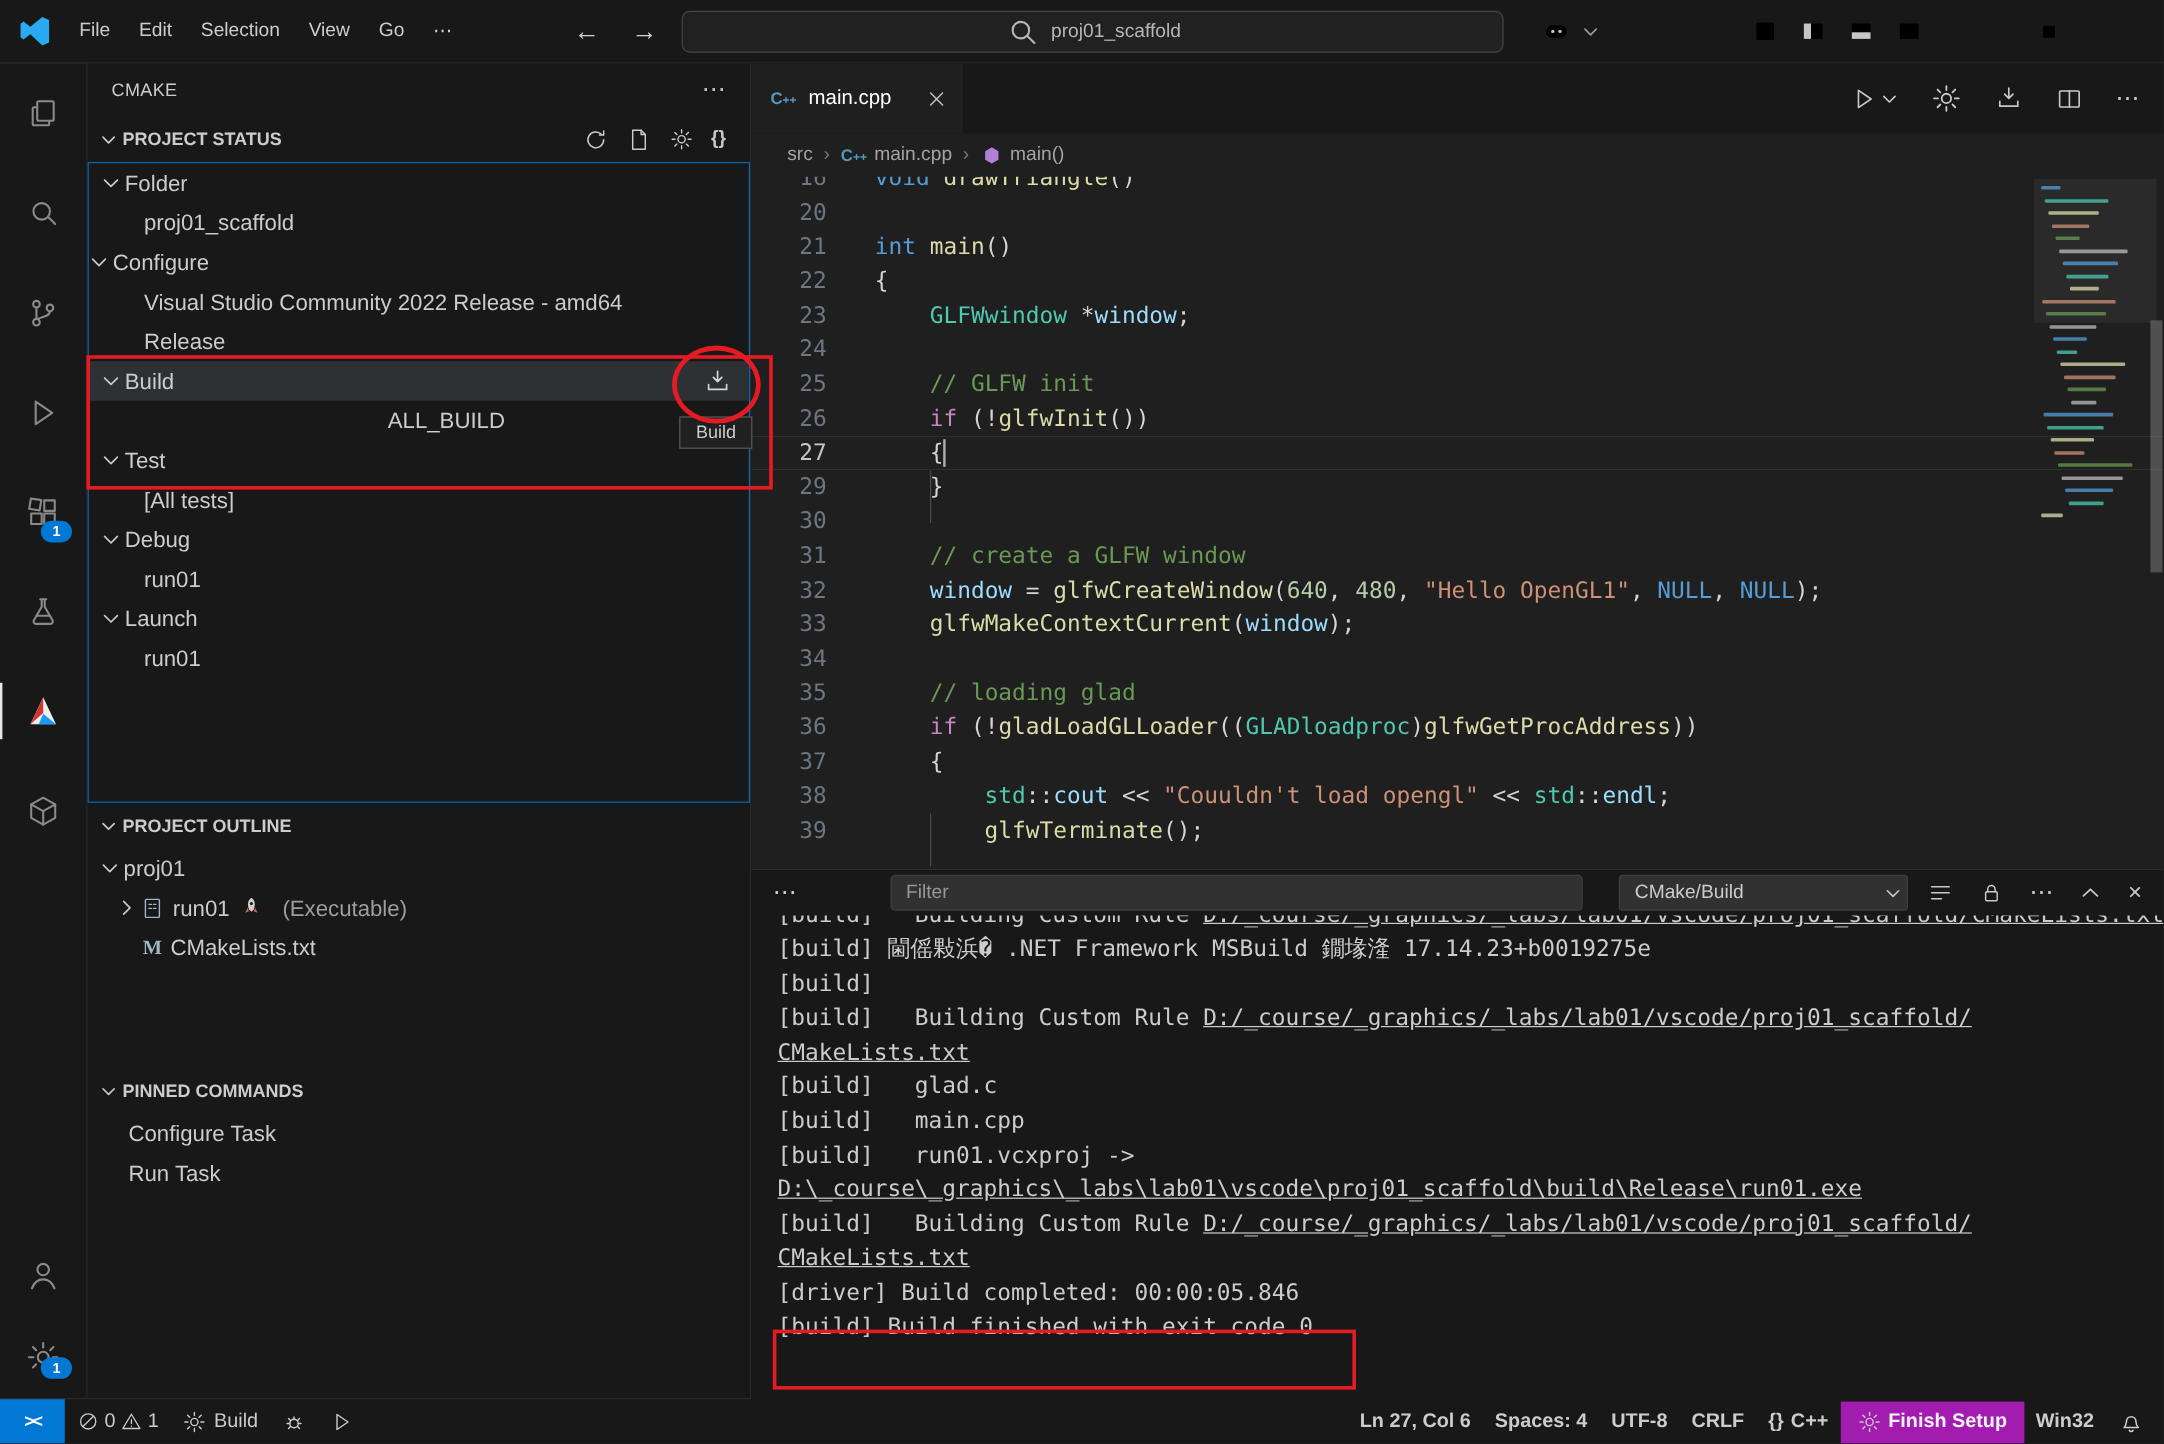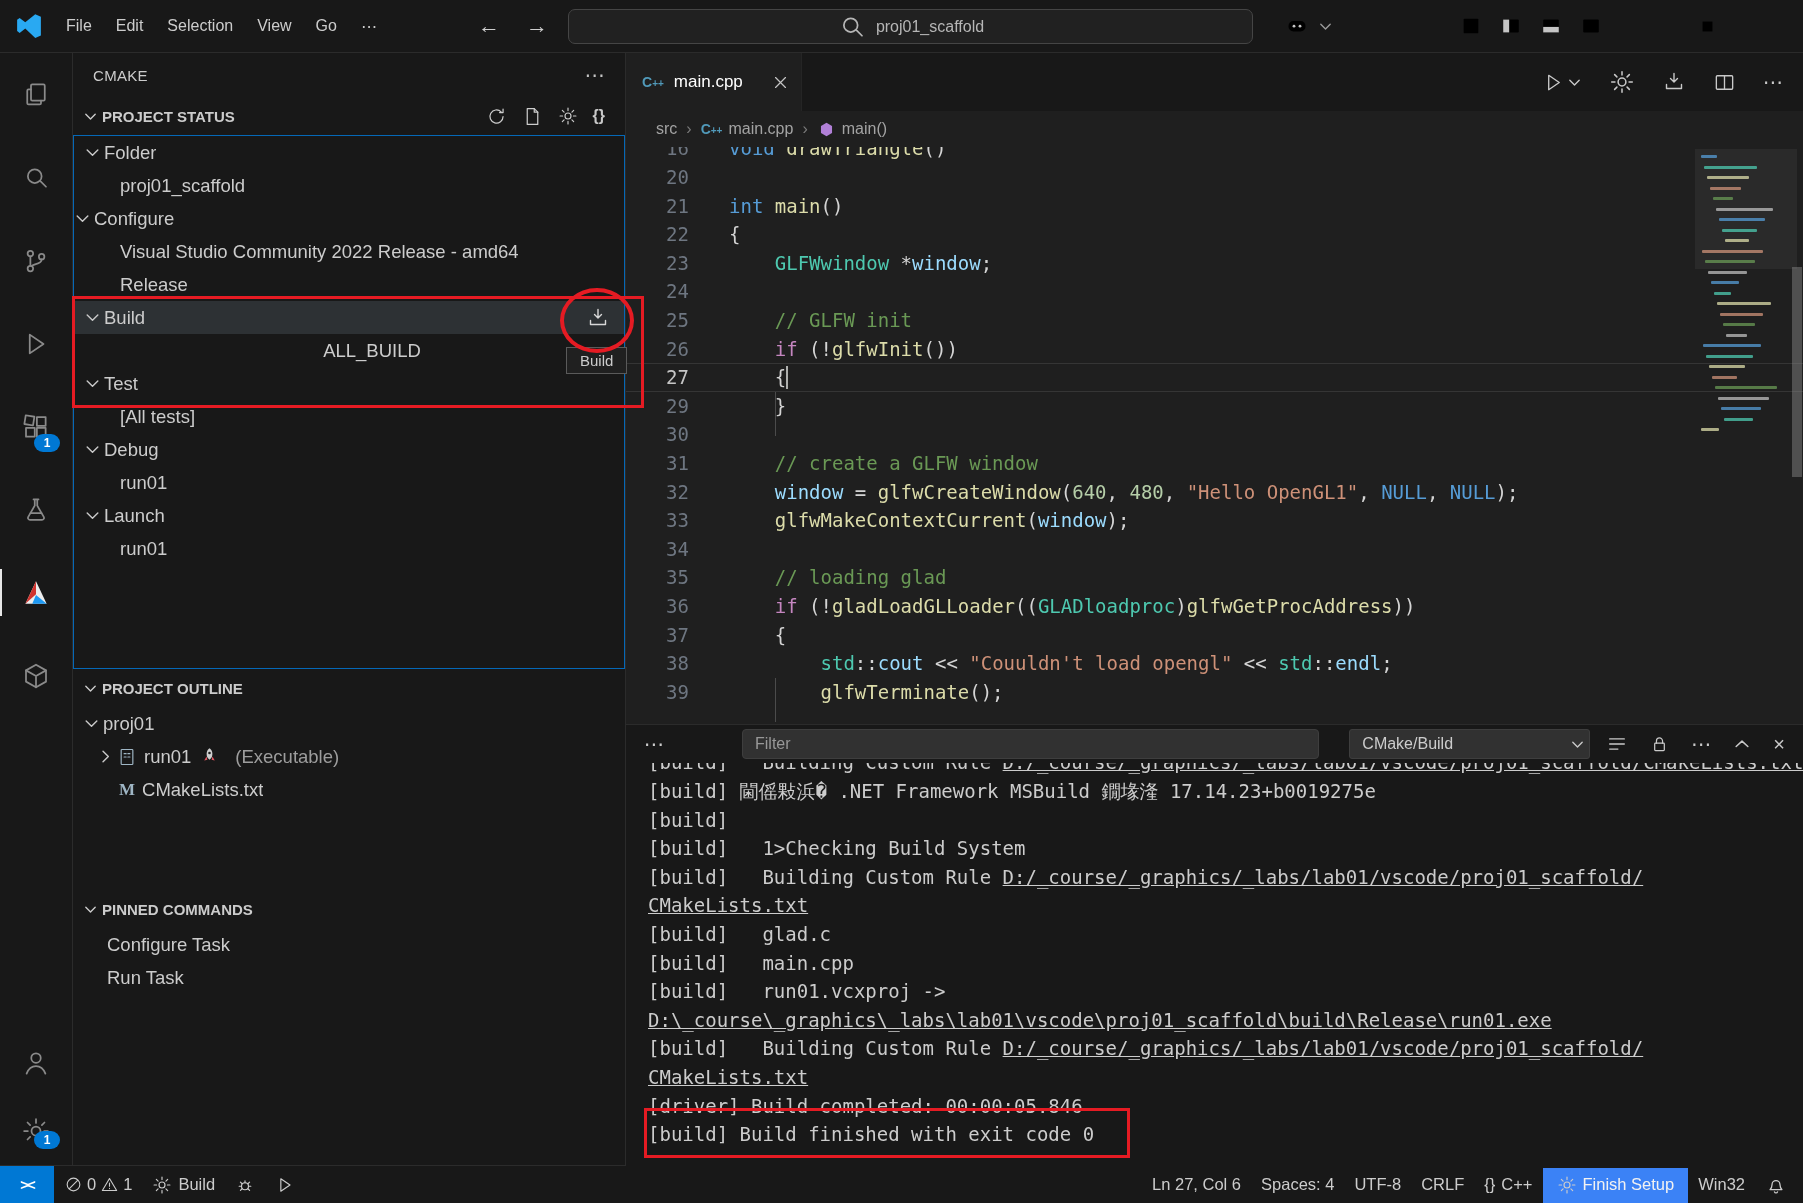--- a/index.html
+++ b/index.html
@@ -107,22 +107,22 @@
   .pline.clip{height:14px;overflow:hidden;display:flex;align-items:flex-end;}
   .u{text-decoration:underline;}
 
   
   .statusbar{height:37px;background:#181818;border-top:1px solid #2b2b2b;display:flex;align-items:center;font-size:16.5px;color:#cccccc;flex:none;}
   .sb-remote{width:54px;height:100%;background:#0078d4;color:#fff;display:flex;align-items:center;justify-content:center;
              font-weight:700;font-size:15px;letter-spacing:-2px;}
   .sb-item{display:flex;align-items:center;gap:6px;padding:0 10px;height:100%;white-space:nowrap;}
   .sb-item .ic{color:#cccccc;}
   .probs{gap:4px;}
-  .sb-right{margin-left:auto;display:flex;align-items:center;height:100%;}
-  .sb-finish{background:#3b82f6;color:#f2f2f2;padding:0 14px;}
+  .sb-right{margin-left:auto;display:flex;align-items:center;height:100%;font-weight:bold;}
+  .sb-finish{background:#a21caf;color:#f2f2f2;padding:0 14px;}
   .sb-bell{padding-right:16px;}
 
   
   .anno{position:absolute;border:3px solid #e51b23;z-index:60;pointer-events:none;}
   #anno-build-box{left:72px;top:296px;width:566px;height:106px;}
   #anno-circle{left:560px;top:288px;width:66px;height:57px;border-radius:50%;border-width:4px;}
   #anno-output-box{left:644px;top:1108px;width:480px;height:44px;}
   .tooltip{position:absolute;left:566px;top:347px;z-index:55;background:#202020;border:1px solid #5a5a5a;
            padding:4px 13px;font-size:15px;color:#cccccc;}
 </style>
@@ -630,21 +630,20 @@
                   <path d="M5 15l7-6.5L19 15" stroke-width="1.8"></path>
                 </svg>
               </span>
             <span class="g">×</span>
           </div>
         </div>
         <div class="panel-body" id="output">
             <div class="pline clip"><span>[build]   Building Custom Rule </span><span class="u">D:/_course/_graphics/_labs/lab01/vscode/proj01_scaffold/CMakeLists.txt</span></div>
             <div class="pline"><span>[build] 閫傜敤浜� .NET Framework MSBuild 鐗堟湰 17.14.23+b0019275e</span></div>
             <div class="pline"><span>[build]</span></div>
-            <div class="pline"><span>[build]   1&gt;Checking Build System</span></div>
             <div class="pline"><span>[build]   Building Custom Rule </span><span class="u">D:/_course/_graphics/_labs/lab01/vscode/proj01_scaffold/</span></div>
             <div class="pline"><span class="u">CMakeLists.txt</span></div>
             <div class="pline"><span>[build]   glad.c</span></div>
             <div class="pline"><span>[build]   main.cpp</span></div>
             <div class="pline"><span>[build]   run01.vcxproj -&gt; </span></div>
             <div class="pline"><span class="u">D:\_course\_graphics\_labs\lab01\vscode\proj01_scaffold\build\Release\run01.exe</span></div>
             <div class="pline"><span>[build]   Building Custom Rule </span><span class="u">D:/_course/_graphics/_labs/lab01/vscode/proj01_scaffold/</span></div>
             <div class="pline"><span class="u">CMakeLists.txt</span></div>
             <div class="pline"><span>[driver] Build completed: 00:00:05.846</span></div>
             <div class="pline"><span>[build] Build finished with exit code 0</span></div>

